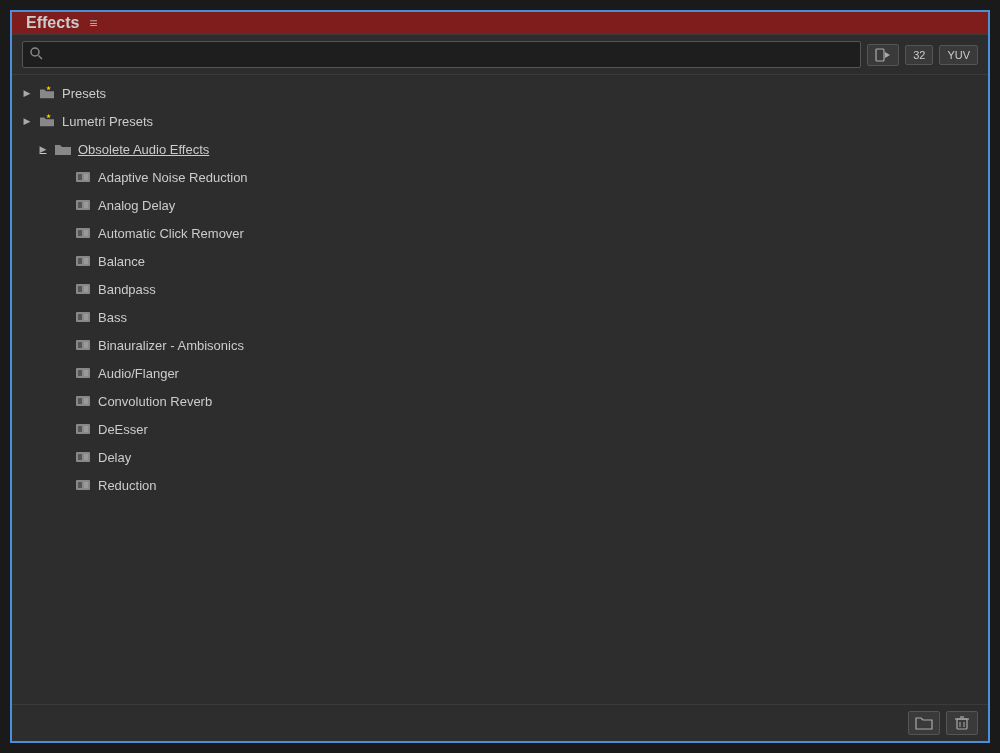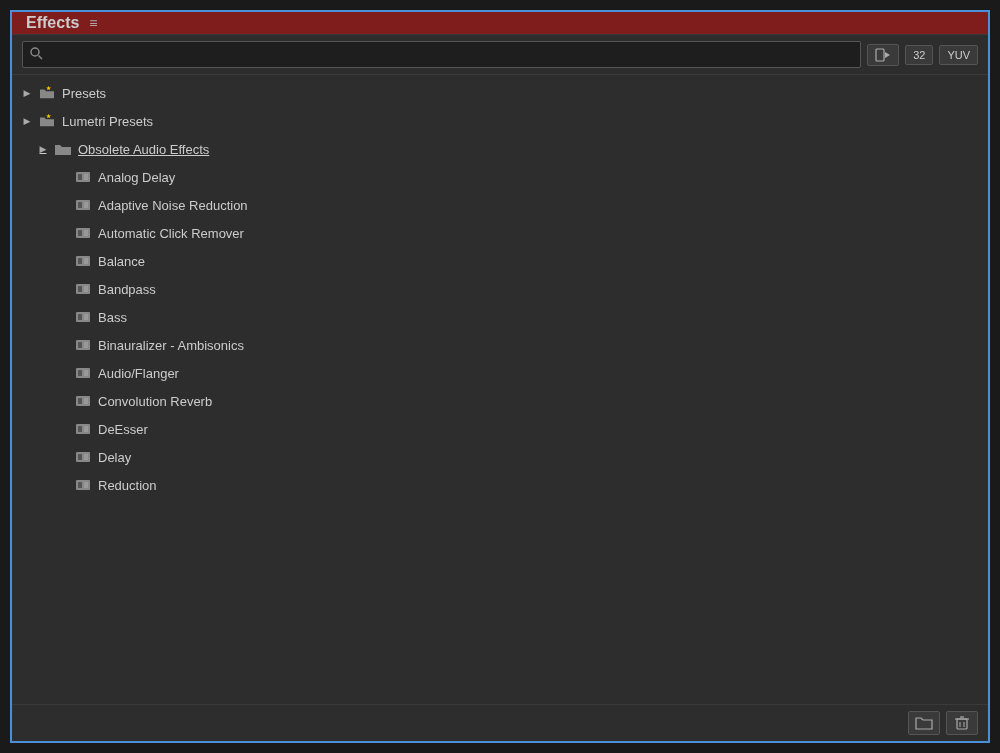--- a/index.html
+++ b/index.html
@@ -288,34 +288,34 @@
           <span class="chevron empty"></span>
           <span class="effect-icon">
             <svg width="16" height="14" viewBox="0 0 16 14">
     <rect x="1" y="2" width="14" height="10" rx="1" fill="#888"></rect>
     <rect x="3" y="4" width="4" height="6" rx="0.5" fill="#555"></rect>
     <line x1="9" y1="5" x2="13" y2="5" stroke="#aaa" stroke-width="1"></line>
     <line x1="9" y1="7" x2="13" y2="7" stroke="#aaa" stroke-width="1"></line>
     <line x1="9" y1="9" x2="13" y2="9" stroke="#aaa" stroke-width="1"></line>
   </svg>
           </span>
+          <span class="item-label">Adaptive Noise Reduction</span>
+        </div>
+        <div class="tree-item indent-2">
+          <span class="chevron empty"></span>
+          <span class="effect-icon">
+            <svg width="16" height="14" viewBox="0 0 16 14">
+    <rect x="1" y="2" width="14" height="10" rx="1" fill="#888"></rect>
+    <rect x="3" y="4" width="4" height="6" rx="0.5" fill="#555"></rect>
+    <line x1="9" y1="5" x2="13" y2="5" stroke="#aaa" stroke-width="1"></line>
+    <line x1="9" y1="7" x2="13" y2="7" stroke="#aaa" stroke-width="1"></line>
+    <line x1="9" y1="9" x2="13" y2="9" stroke="#aaa" stroke-width="1"></line>
+  </svg>
+          </span>
           <span class="item-label">Analog Delay</span>
-        </div>
-        <div class="tree-item indent-2">
-          <span class="chevron empty"></span>
-          <span class="effect-icon">
-            <svg width="16" height="14" viewBox="0 0 16 14">
-    <rect x="1" y="2" width="14" height="10" rx="1" fill="#888"></rect>
-    <rect x="3" y="4" width="4" height="6" rx="0.5" fill="#555"></rect>
-    <line x1="9" y1="5" x2="13" y2="5" stroke="#aaa" stroke-width="1"></line>
-    <line x1="9" y1="7" x2="13" y2="7" stroke="#aaa" stroke-width="1"></line>
-    <line x1="9" y1="9" x2="13" y2="9" stroke="#aaa" stroke-width="1"></line>
-  </svg>
-          </span>
-          <span class="item-label">Adaptive Noise Reduction</span>
         </div>
         <div class="tree-item indent-2">
           <span class="chevron empty"></span>
           <span class="effect-icon">
             <svg width="16" height="14" viewBox="0 0 16 14">
     <rect x="1" y="2" width="14" height="10" rx="1" fill="#888"></rect>
     <rect x="3" y="4" width="4" height="6" rx="0.5" fill="#555"></rect>
     <line x1="9" y1="5" x2="13" y2="5" stroke="#aaa" stroke-width="1"></line>
     <line x1="9" y1="7" x2="13" y2="7" stroke="#aaa" stroke-width="1"></line>
     <line x1="9" y1="9" x2="13" y2="9" stroke="#aaa" stroke-width="1"></line>

